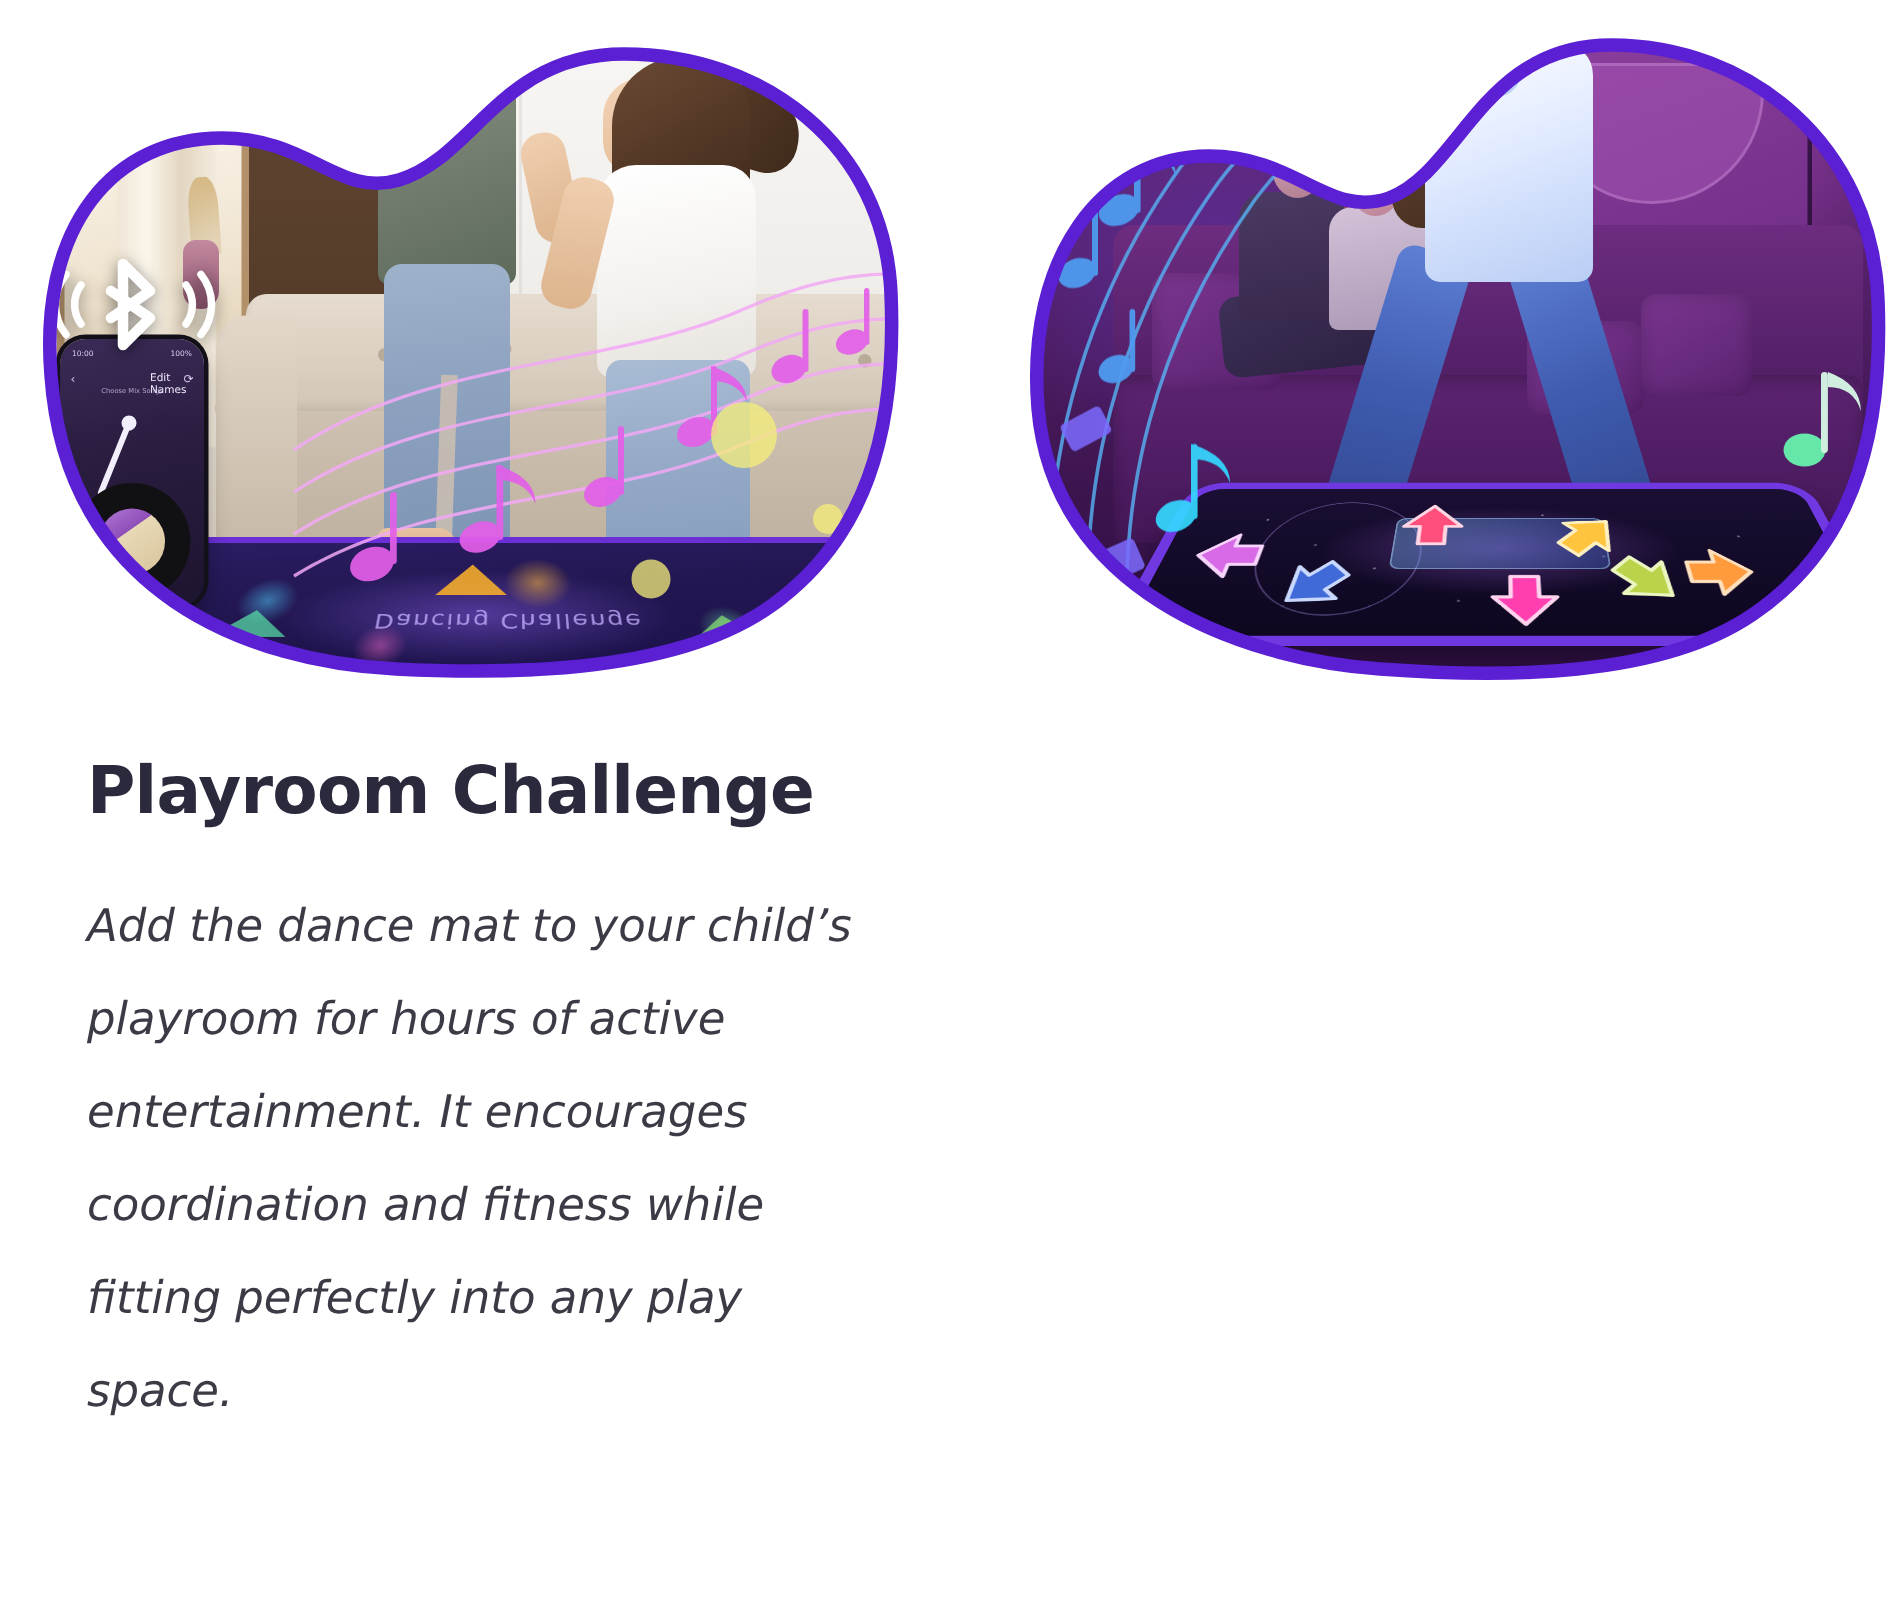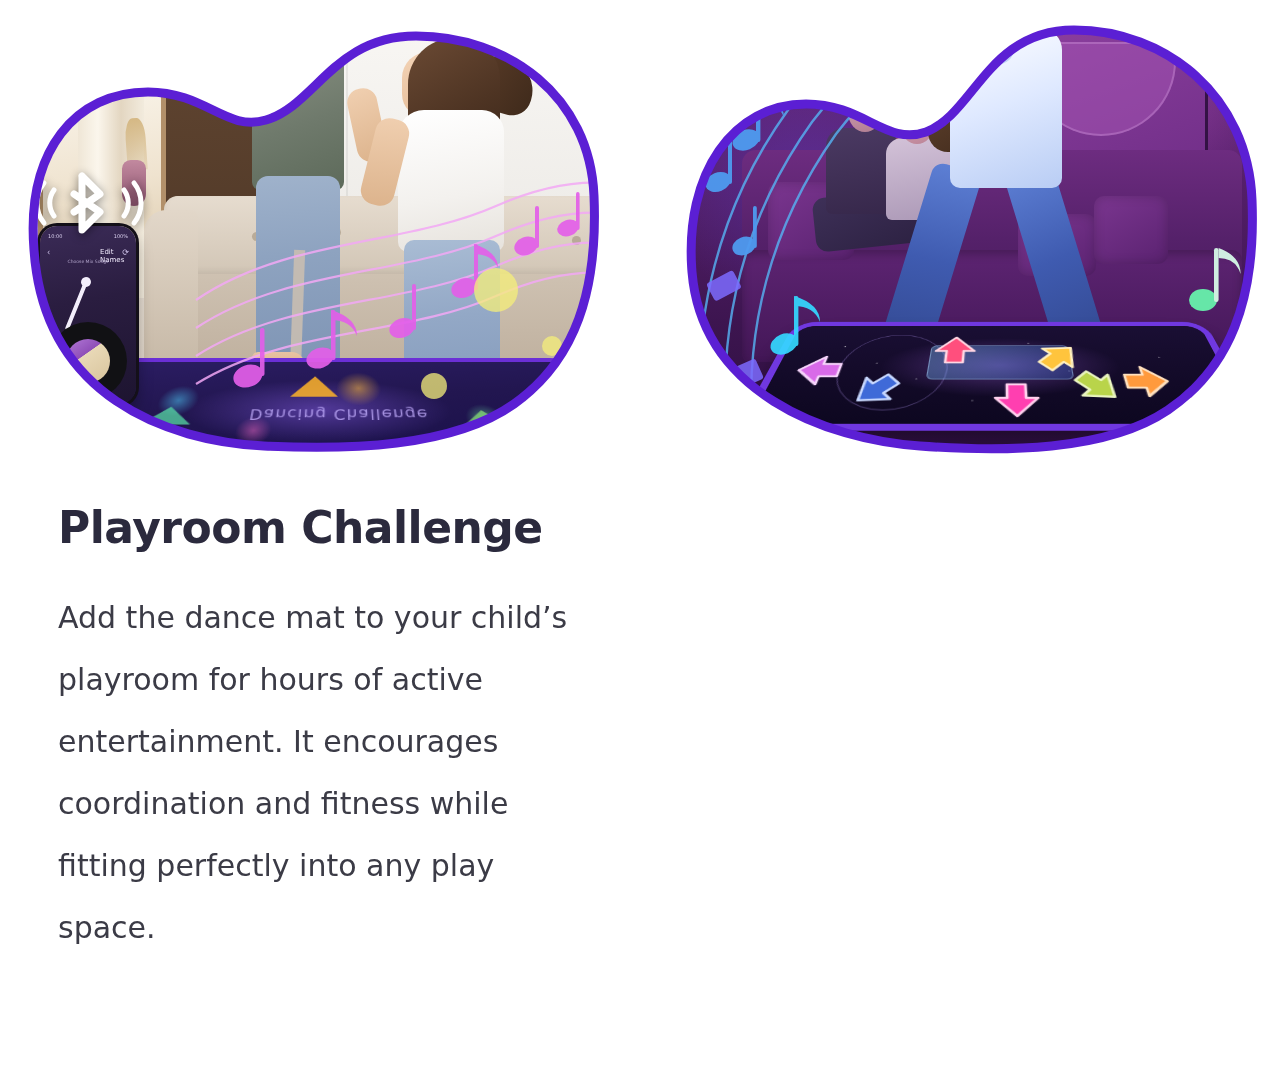--- a/index.html
+++ b/index.html
@@ -539,20 +539,21 @@
     font-family: "DejaVu Sans", sans-serif;
     font-weight: 700;
     font-size: 44px;
     line-height: 1.05;
     letter-spacing: -0.5px;
     color: #2b2a3d;
   }
   .feature-body {
     margin: 0;
     font-family: "DejaVu Sans", sans-serif;
+    font-style: italic;
     font-weight: 400;
     font-size: 30px;
     line-height: 62px;
     color: #3b3b46;
   }
 </style>
 </head>
 <body>
 
 <div class="feature-grid">

